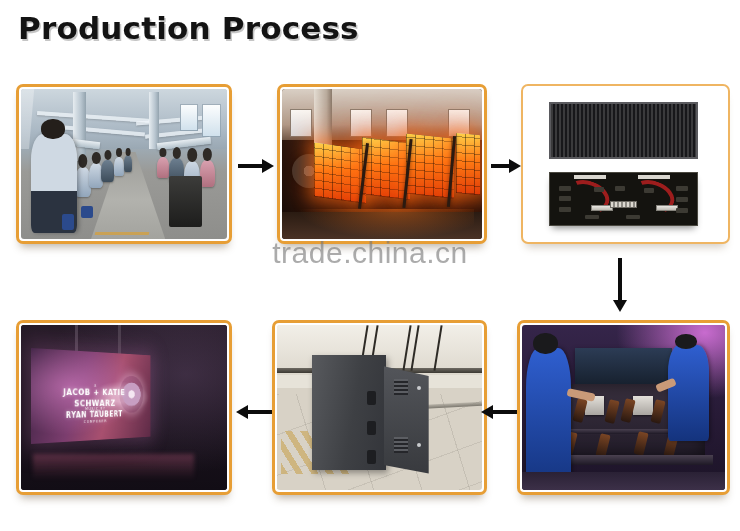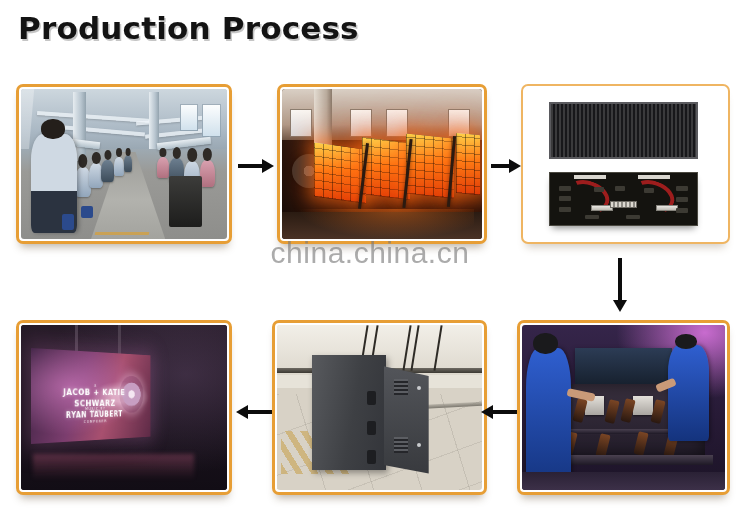--- a/index.html
+++ b/index.html
@@ -461,21 +461,21 @@
       <div class="chip" style="left:64%; top:30%; width:7%; height:8%;"></div>
       <div class="chip" style="right:6%; top:26%; width:8%; height:9%;"></div>
       <div class="chip" style="right:6%; top:46%; width:8%; height:9%;"></div>
       <div class="chip" style="right:6%; top:68%; width:8%; height:9%;"></div>
       <div class="chip" style="left:24%; top:80%; width:9%; height:8%;"></div>
       <div class="chip" style="left:52%; top:80%; width:9%; height:8%;"></div>
     </div>
   </div>
 </div>
 
-<div id="watermark">china.china.cn</div>
+<div id="watermark">trade.china.cn</div>
 
 <div class="arrow down" style="left:612px; top:258px; width:16px; height:54px;">
   <div class="shaft"></div>
   <div class="head"></div>
 </div>
 
 <div class="panel" style="left:16px; top:320px; width:216px; height:175px;">
   <div class="photo p4">
     <div class="hall"></div>
     <div class="pole" style="left:26%;"></div>

